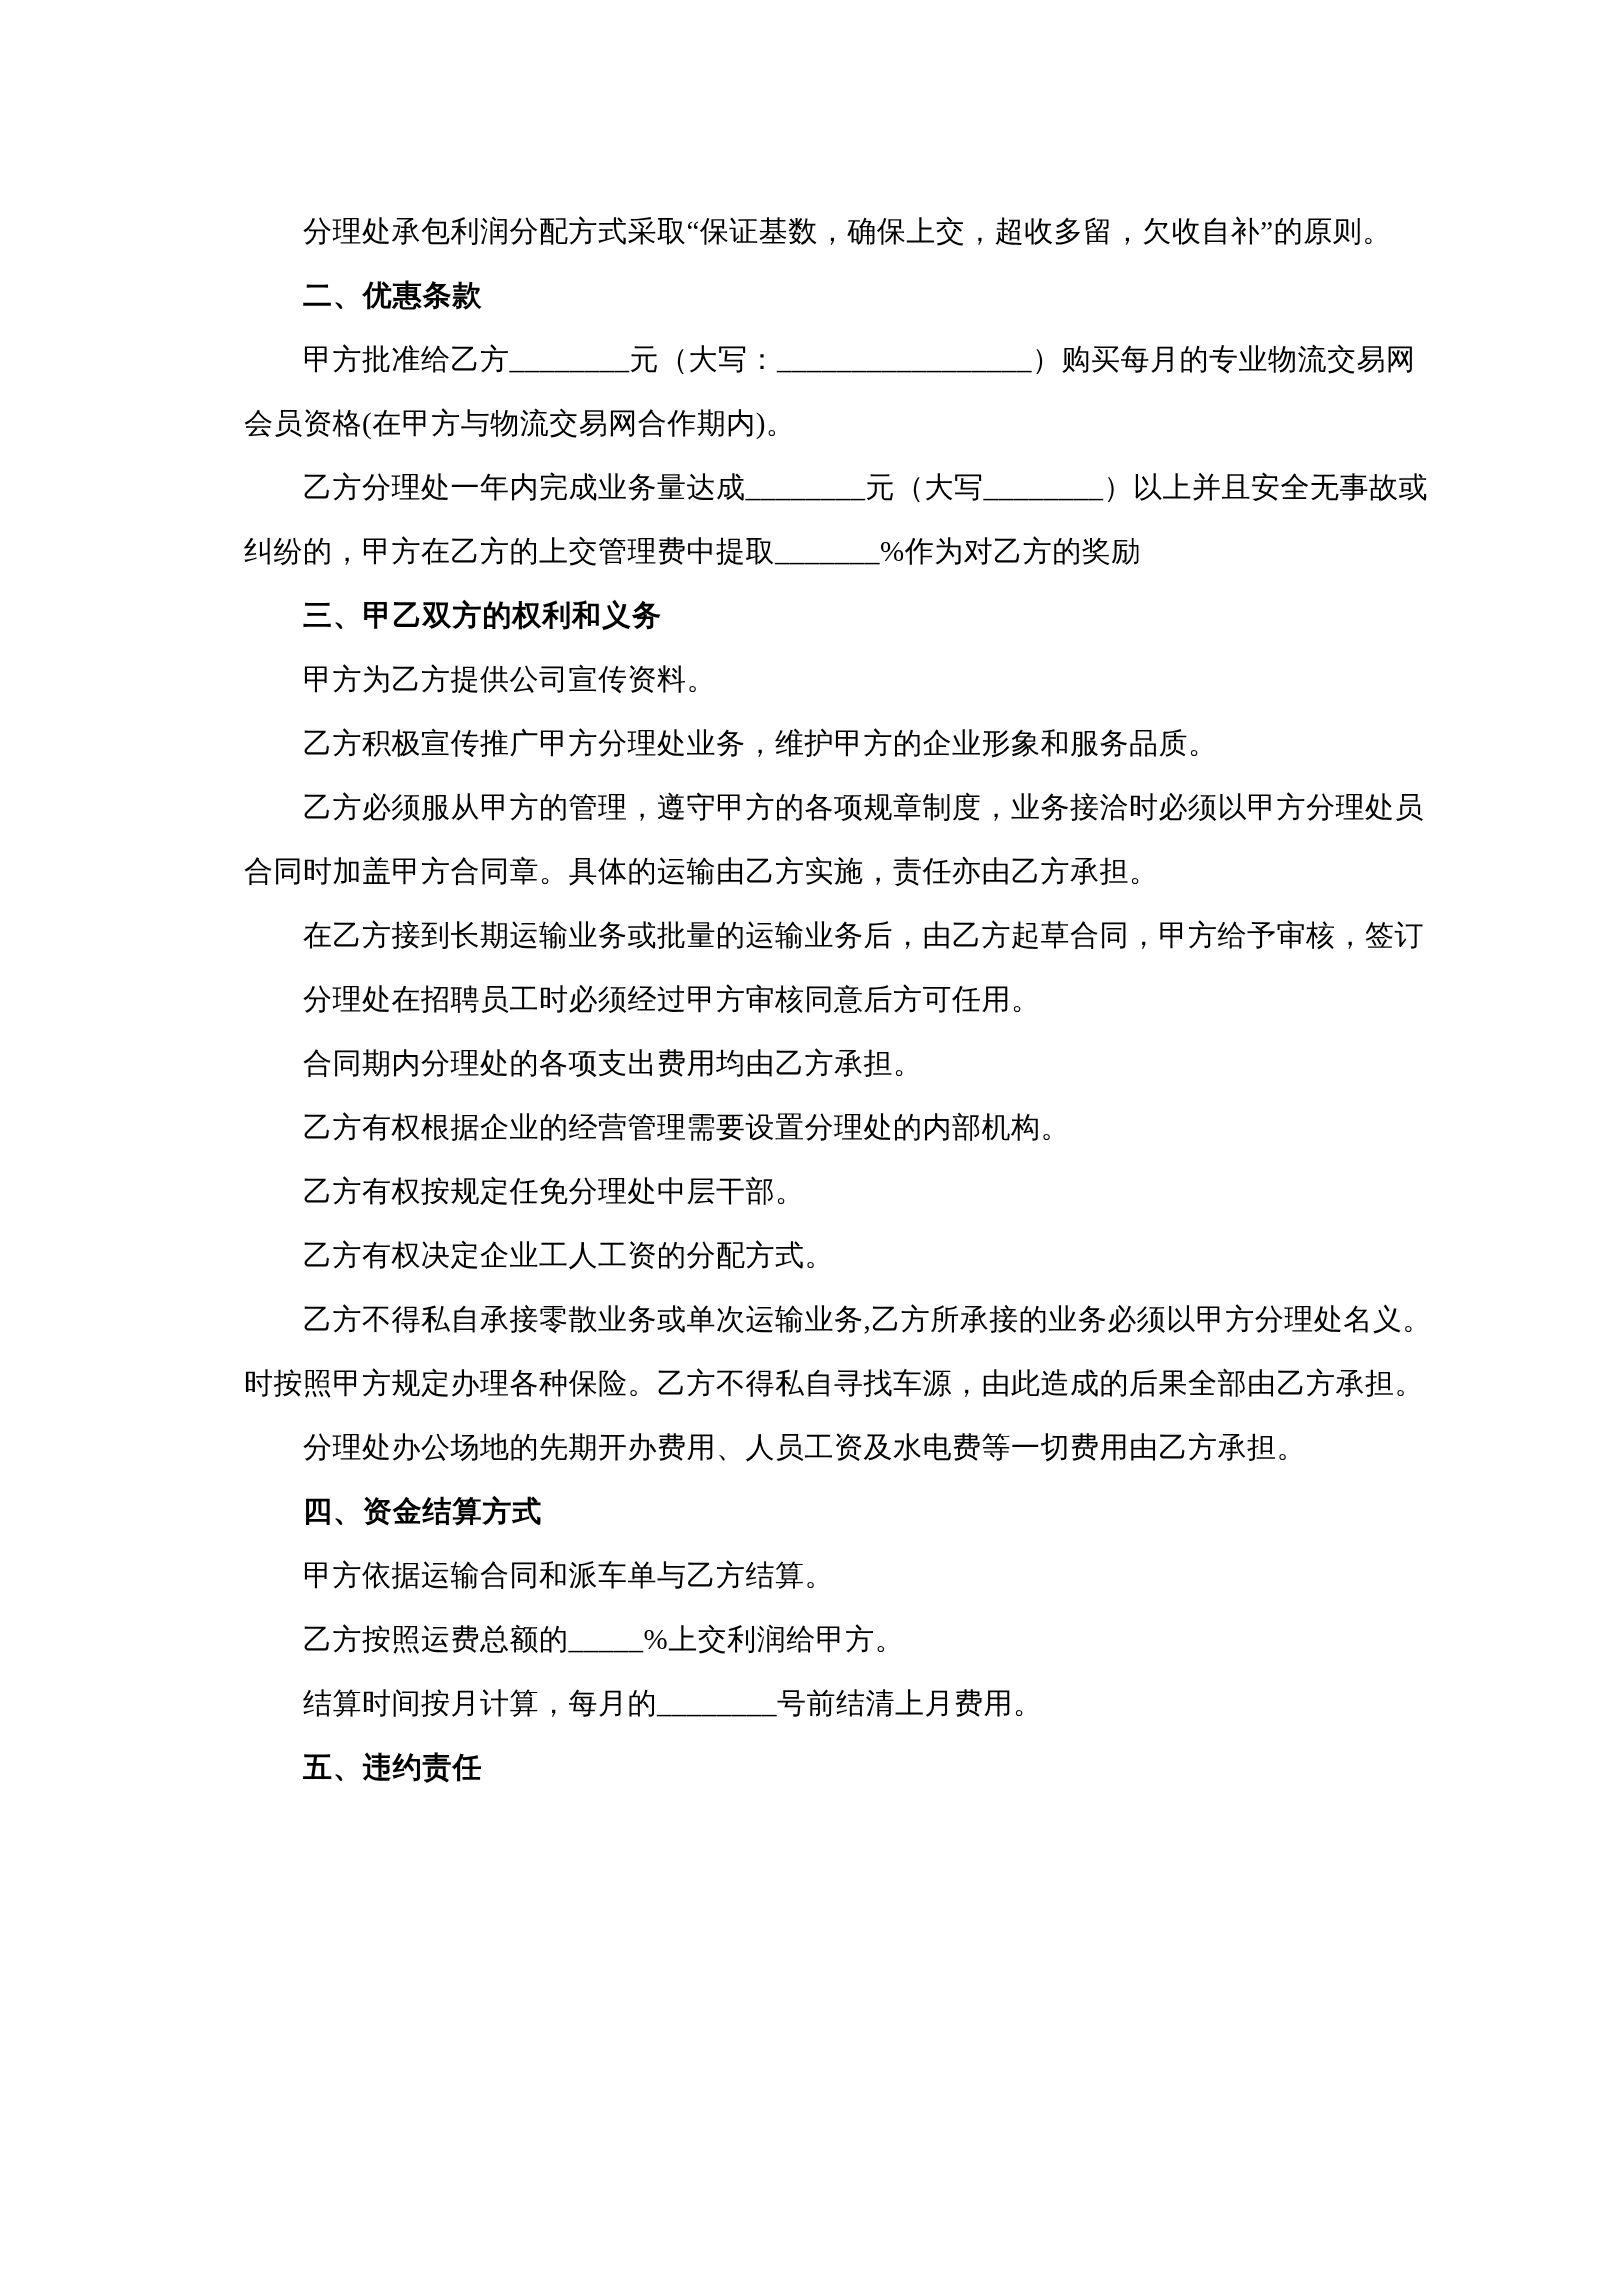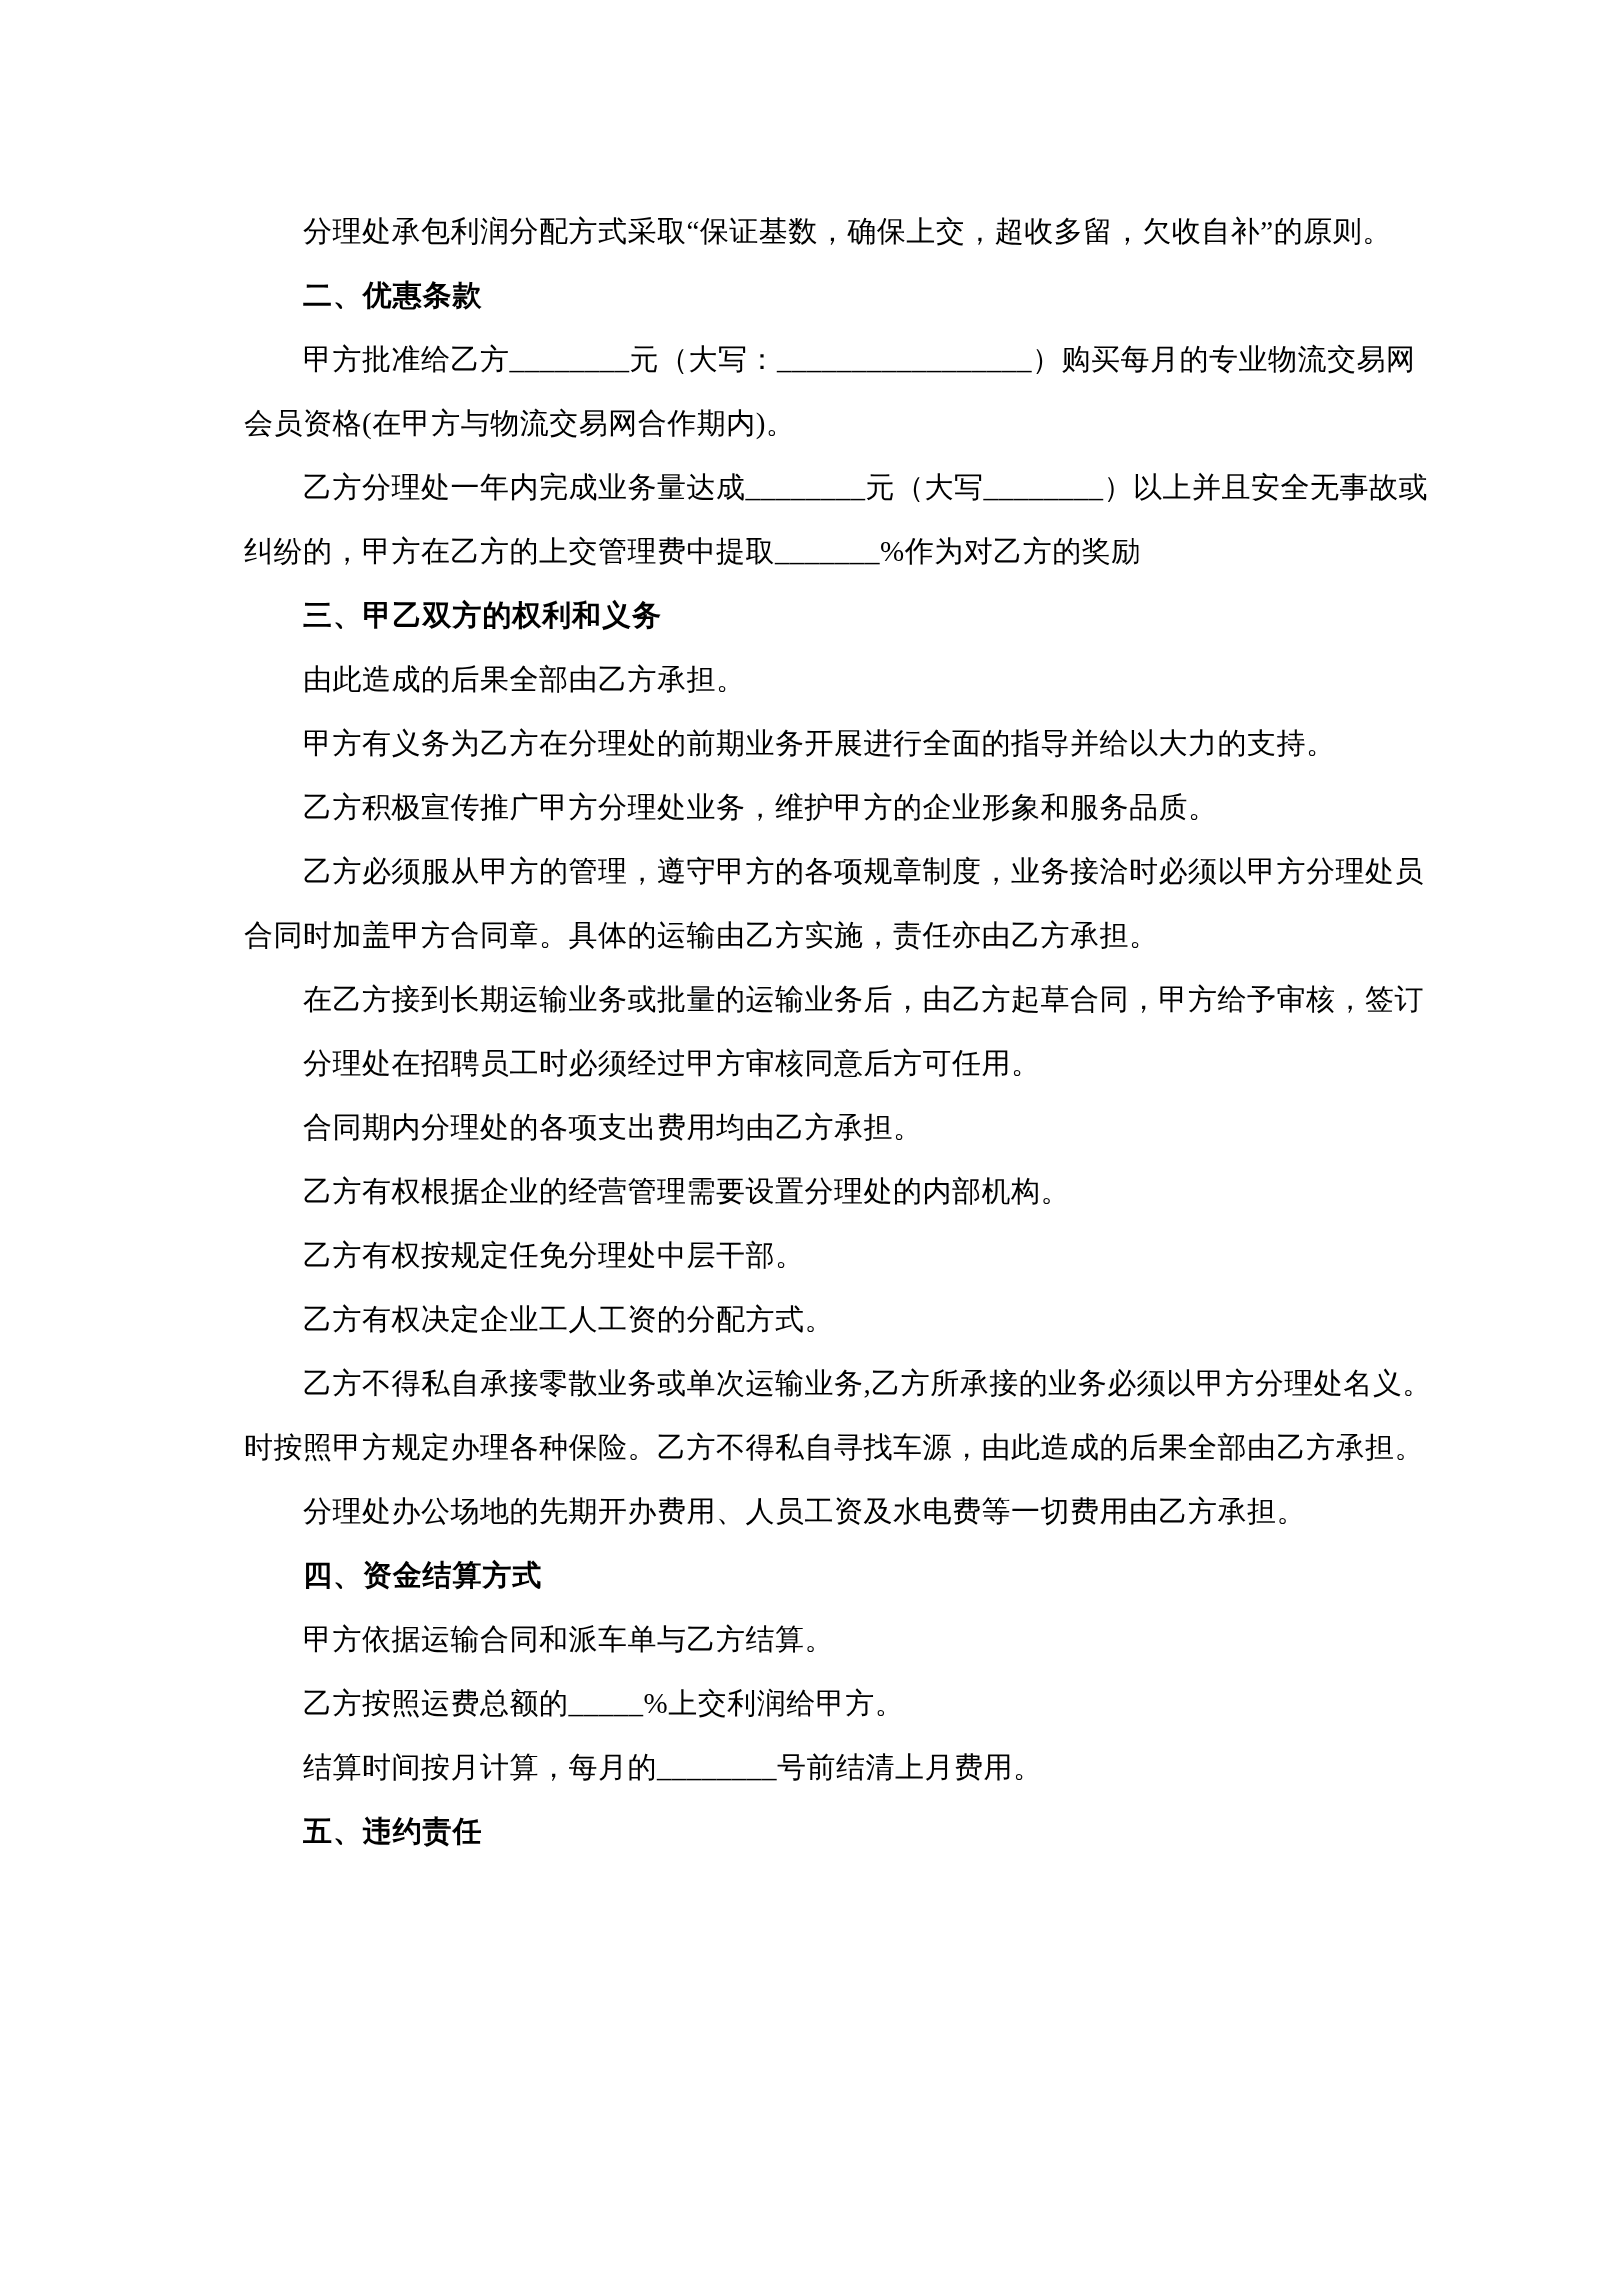--- a/index.html
+++ b/index.html
@@ -39,22 +39,21 @@
 
 <div class="document-page">
   <div>
       <div class="line indent">分理处承包利润分配方式采取“保证基数，确保上交，超收多留，欠收自补”的原则。</div>
       <div class="line indent heading">二、优惠条款</div>
       <div class="line indent">甲方批准给乙方________元（大写：_________________）购买每月的专业物流交易网</div>
       <div class="line">会员资格(在甲方与物流交易网合作期内)。</div>
       <div class="line indent">乙方分理处一年内完成业务量达成________元（大写________）以上并且安全无事故或</div>
       <div class="line">纠纷的，甲方在乙方的上交管理费中提取_______%作为对乙方的奖励</div>
       <div class="line indent heading">三、甲乙双方的权利和义务</div>
-      <div class="line indent">由此造成的后果全部由乙方承担。</div>
-      <div class="line indent">甲方有义务为乙方在分理处的前期业务开展进行全面的指导并给以大力的支持。</div>
+      <div class="line indent">甲方为乙方提供公司宣传资料。</div>
       <div class="line indent">乙方积极宣传推广甲方分理处业务，维护甲方的企业形象和服务品质。</div>
       <div class="line indent">乙方必须服从甲方的管理，遵守甲方的各项规章制度，业务接洽时必须以甲方分理处员</div>
       <div class="line">合同时加盖甲方合同章。具体的运输由乙方实施，责任亦由乙方承担。</div>
       <div class="line indent">在乙方接到长期运输业务或批量的运输业务后，由乙方起草合同，甲方给予审核，签订</div>
       <div class="line indent">分理处在招聘员工时必须经过甲方审核同意后方可任用。</div>
       <div class="line indent">合同期内分理处的各项支出费用均由乙方承担。</div>
       <div class="line indent">乙方有权根据企业的经营管理需要设置分理处的内部机构。</div>
       <div class="line indent">乙方有权按规定任免分理处中层干部。</div>
       <div class="line indent">乙方有权决定企业工人工资的分配方式。</div>
       <div class="line indent">乙方不得私自承接零散业务或单次运输业务,乙方所承接的业务必须以甲方分理处名义。</div>

